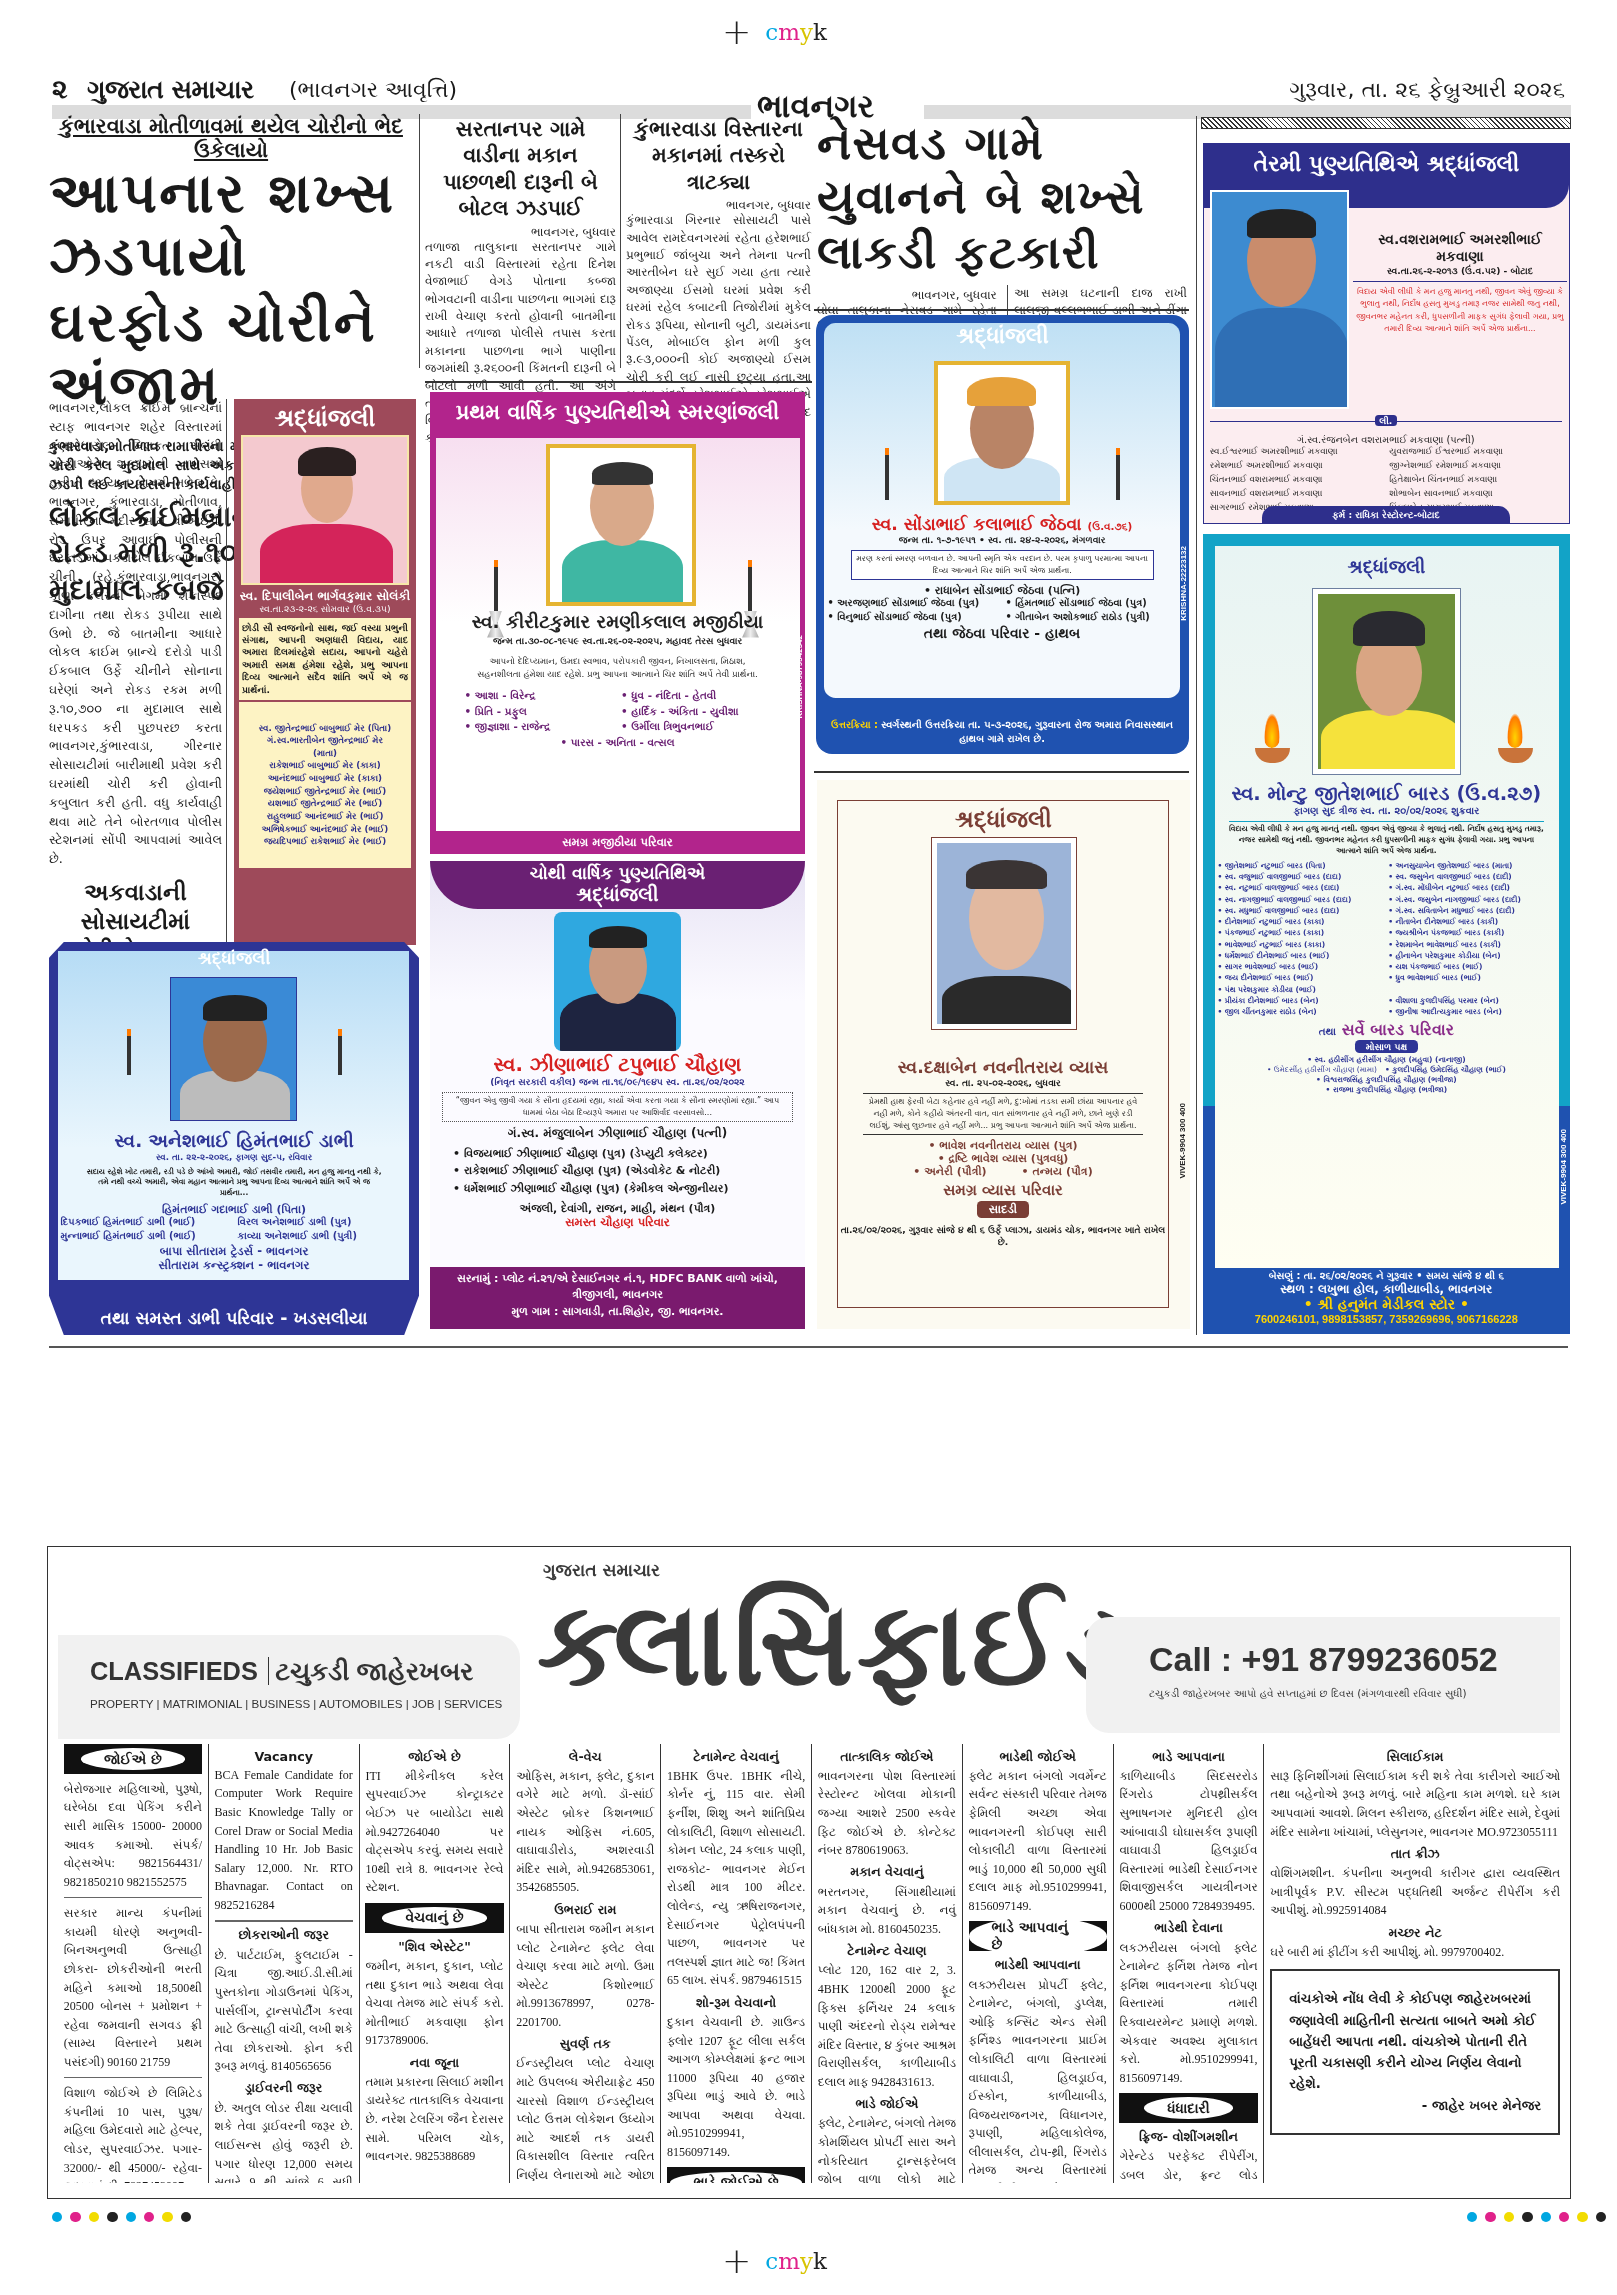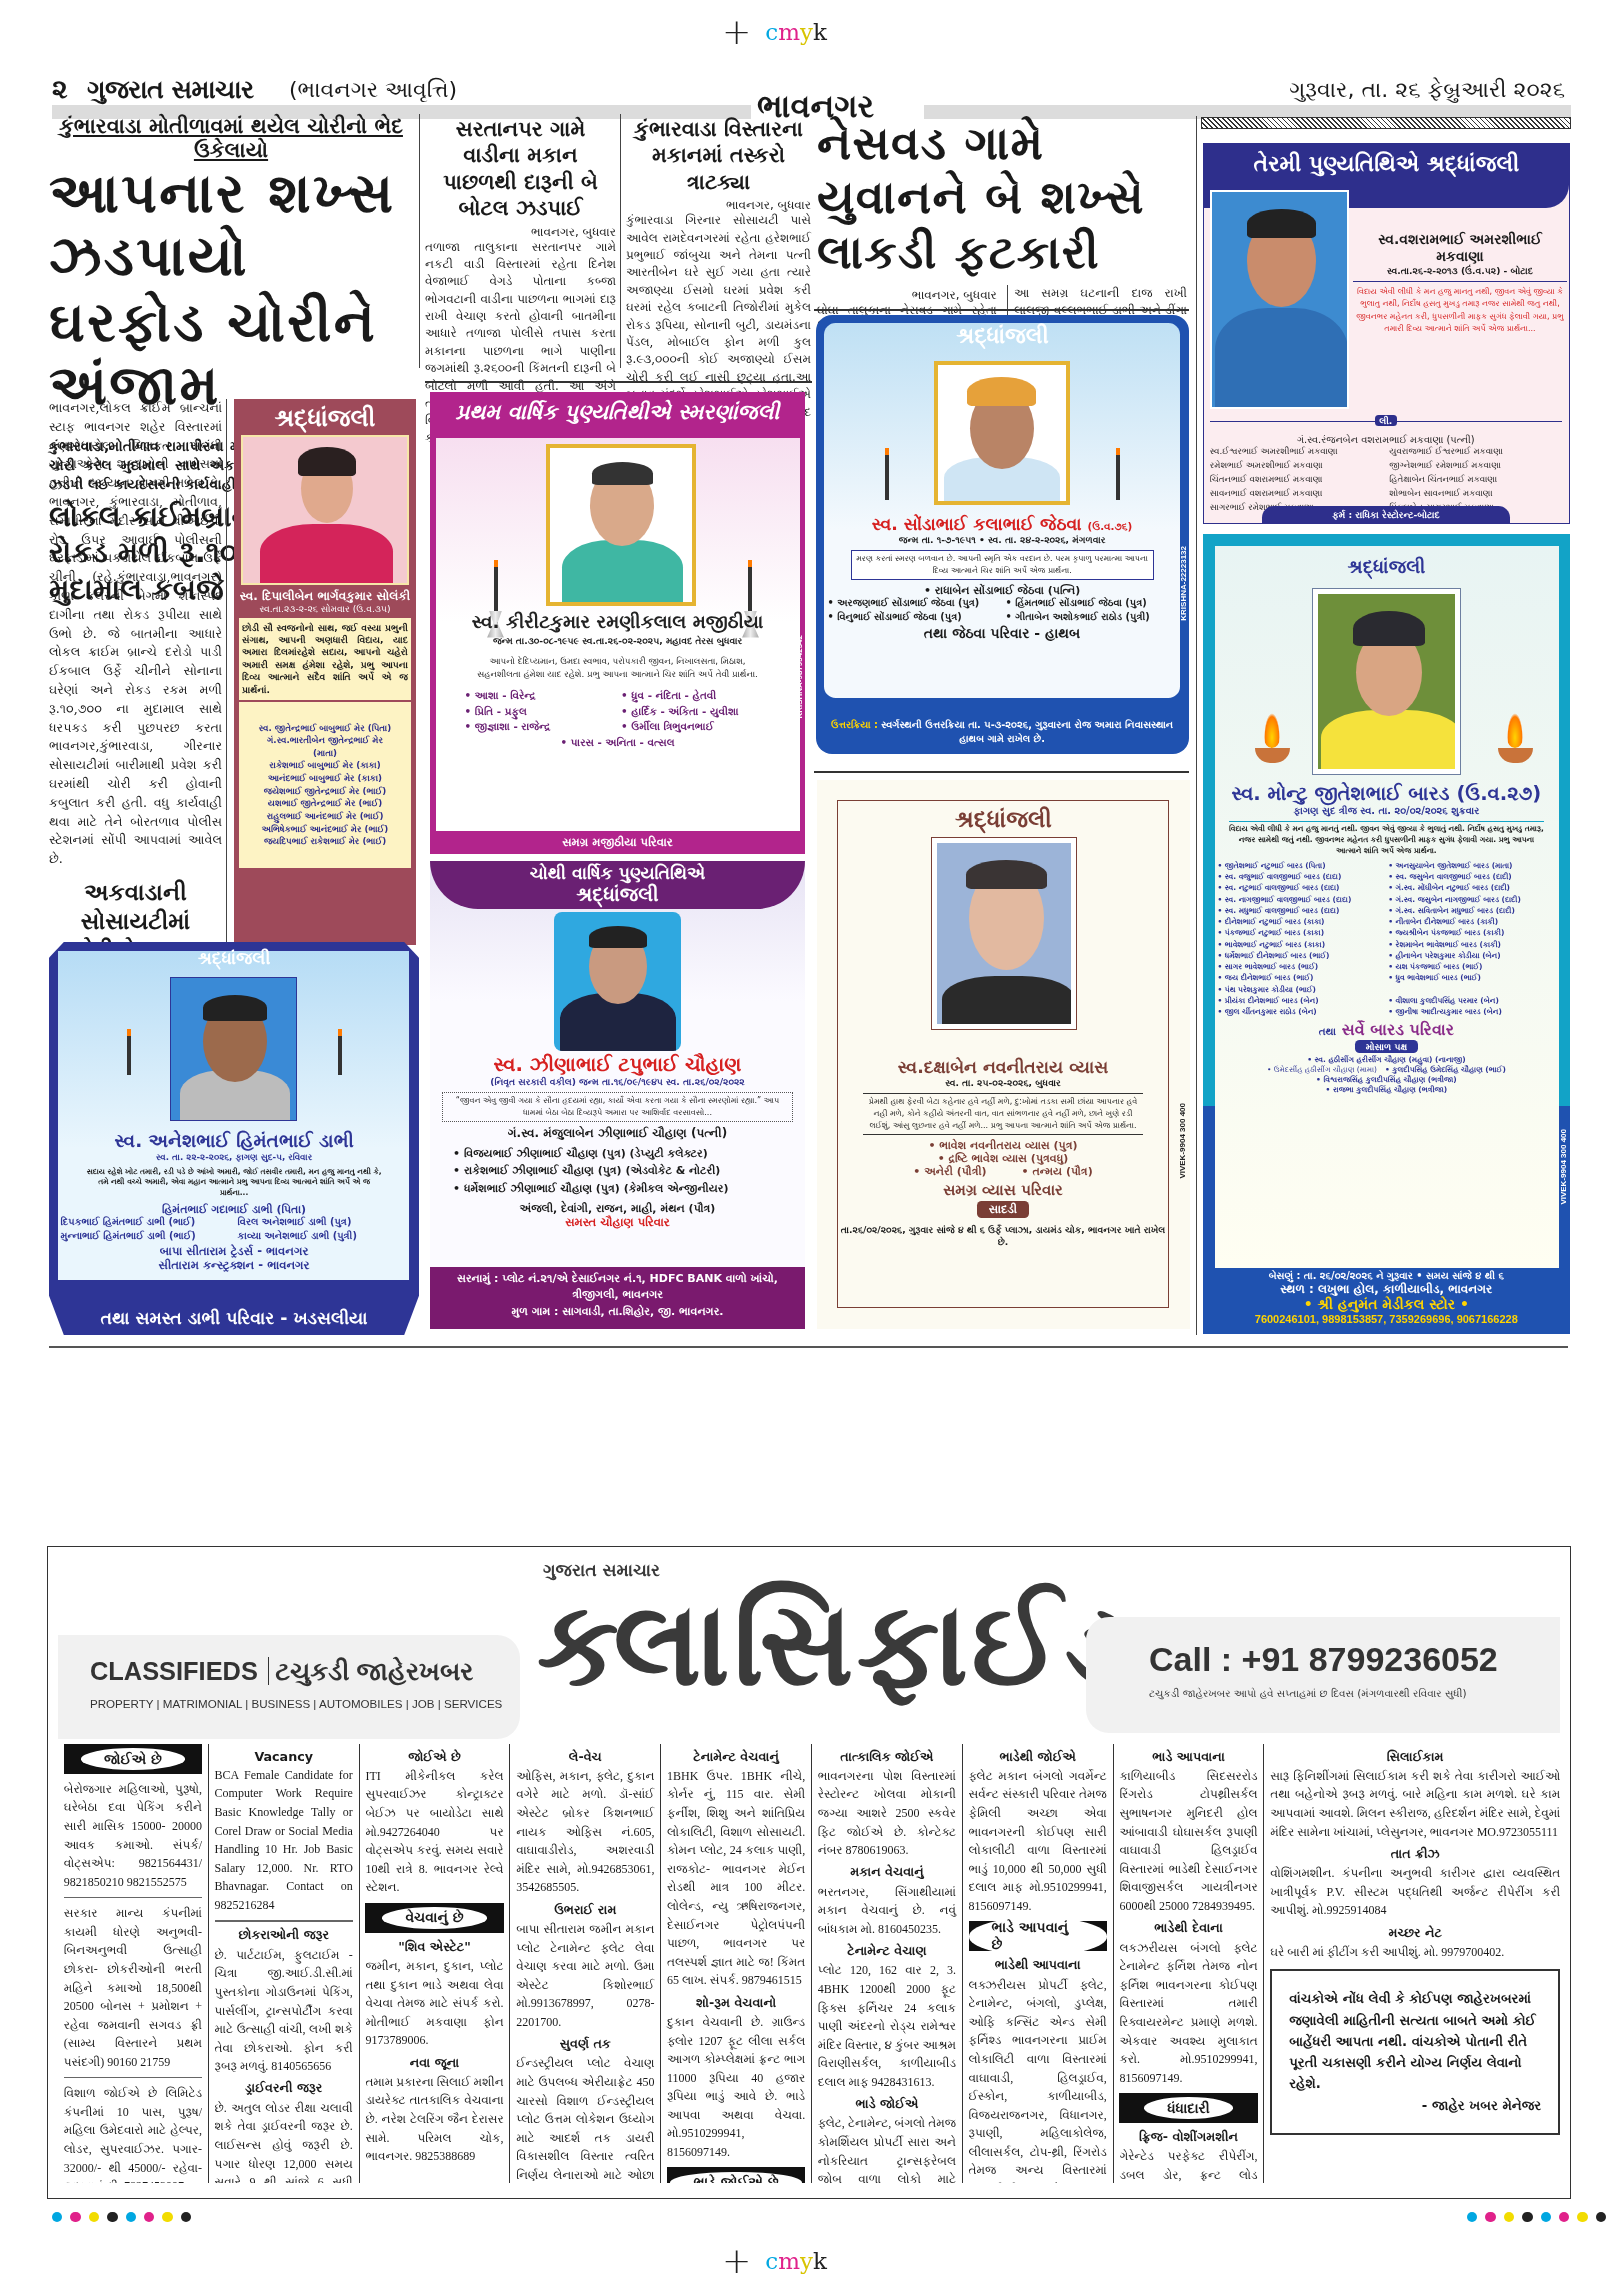--- a/index.html
+++ b/index.html
@@ -143,21 +143,21 @@
 </div>
 <div class="col-rule" style="left:620px;top:114px;height:254px;"></div>
 <div class="story" style="left:626px;top:116px;width:185px;">
   <div class="headline-m" style="font-size:21px;">કુંભારવાડા વિસ્તારના મકાનમાં તસ્કરો ત્રાટક્યા</div>
   <div class="dateline" style="font-size:12px;">ભાવનગર, બુધવાર</div>
   <div class="body-text" style="font-size:12px;line-height:1.45;">કુંભારવાડા ગિરનાર સોસાયટી પાસે આવેલ રામદેવનગરમાં રહેતા હરેશભાઈ પ્રભુભાઈ જાંબુચા અને તેમના પત્ની આરતીબેન ઘરે સુઈ ગયા હતા ત્યારે અજાણ્યા ઈસમો ઘરમાં પ્રવેશ કરી ઘરમાં રહેલ કબાટની તિજોરીમાં મુકેલ રોકડ રૂપિયા, સોનાની બુટી, ડાયમંડના પેંડલ, મોબાઈલ ફોન મળી કુલ રૂ.૯૩,૦૦૦ની કોઈ અજાણ્યો ઈસમ ચોરી કરી લઈ નાસી છૂટ્યા હતા.આ બનાવ સંદર્ભે હરેશભાઈએ હરેશભાઈએ બોરતળાવ પોલીસ મથકમાં ફરિયાદ નોંધાવી છે.</div>
 </div>
 <div class="h-rule" style="left:425px;top:381px;width:387px;"></div>
 
 <div class="card" style="left:430px;top:392px;width:375px;height:462px;background:#b2248c;">
-  <div class="card-title" style="font-size:21px;padding:8px 0;font-style:italic;">પ્રથમ વાર્ષિક પુણ્યતિથીએ સ્મરણાંજલી</div>
+  <div class="card-title" style="font-size:21px;padding:8px 0;">પ્રથમ વાર્ષિક પુણ્યતિથીએ સ્મરણાંજલી</div>
   <div style="position:absolute;left:5.8px;top:46px;width:364px;height:410px;background:linear-gradient(#f7dff0,#fff 45%);"></div>
   <div class="photo" style="position:absolute;left:116px;top:52px;width:150px;height:162px;background:#fff;border:4.6px solid #e5b432;">
     <div class="body" style="left:11.6px;top:92px;width:121px;height:69px;background:#3fb7a3;"></div>
     <div class="head" style="left:40px;top:17.3px;width:64px;height:81px;background:#d9a98a;"></div>
     <div class="head" style="left:42px;top:14px;width:61px;height:23px;background:#333;border-radius:50% 50% 10% 10%;"></div>
   </div>
   <div class="incense" style="left:64px;top:168px;"></div>
   <div class="incense-holder" style="left:55px;top:219px;"></div>
   <div class="incense" style="left:318px;top:168px;"></div>
   <div class="incense-holder" style="left:310px;top:219px;"></div>

